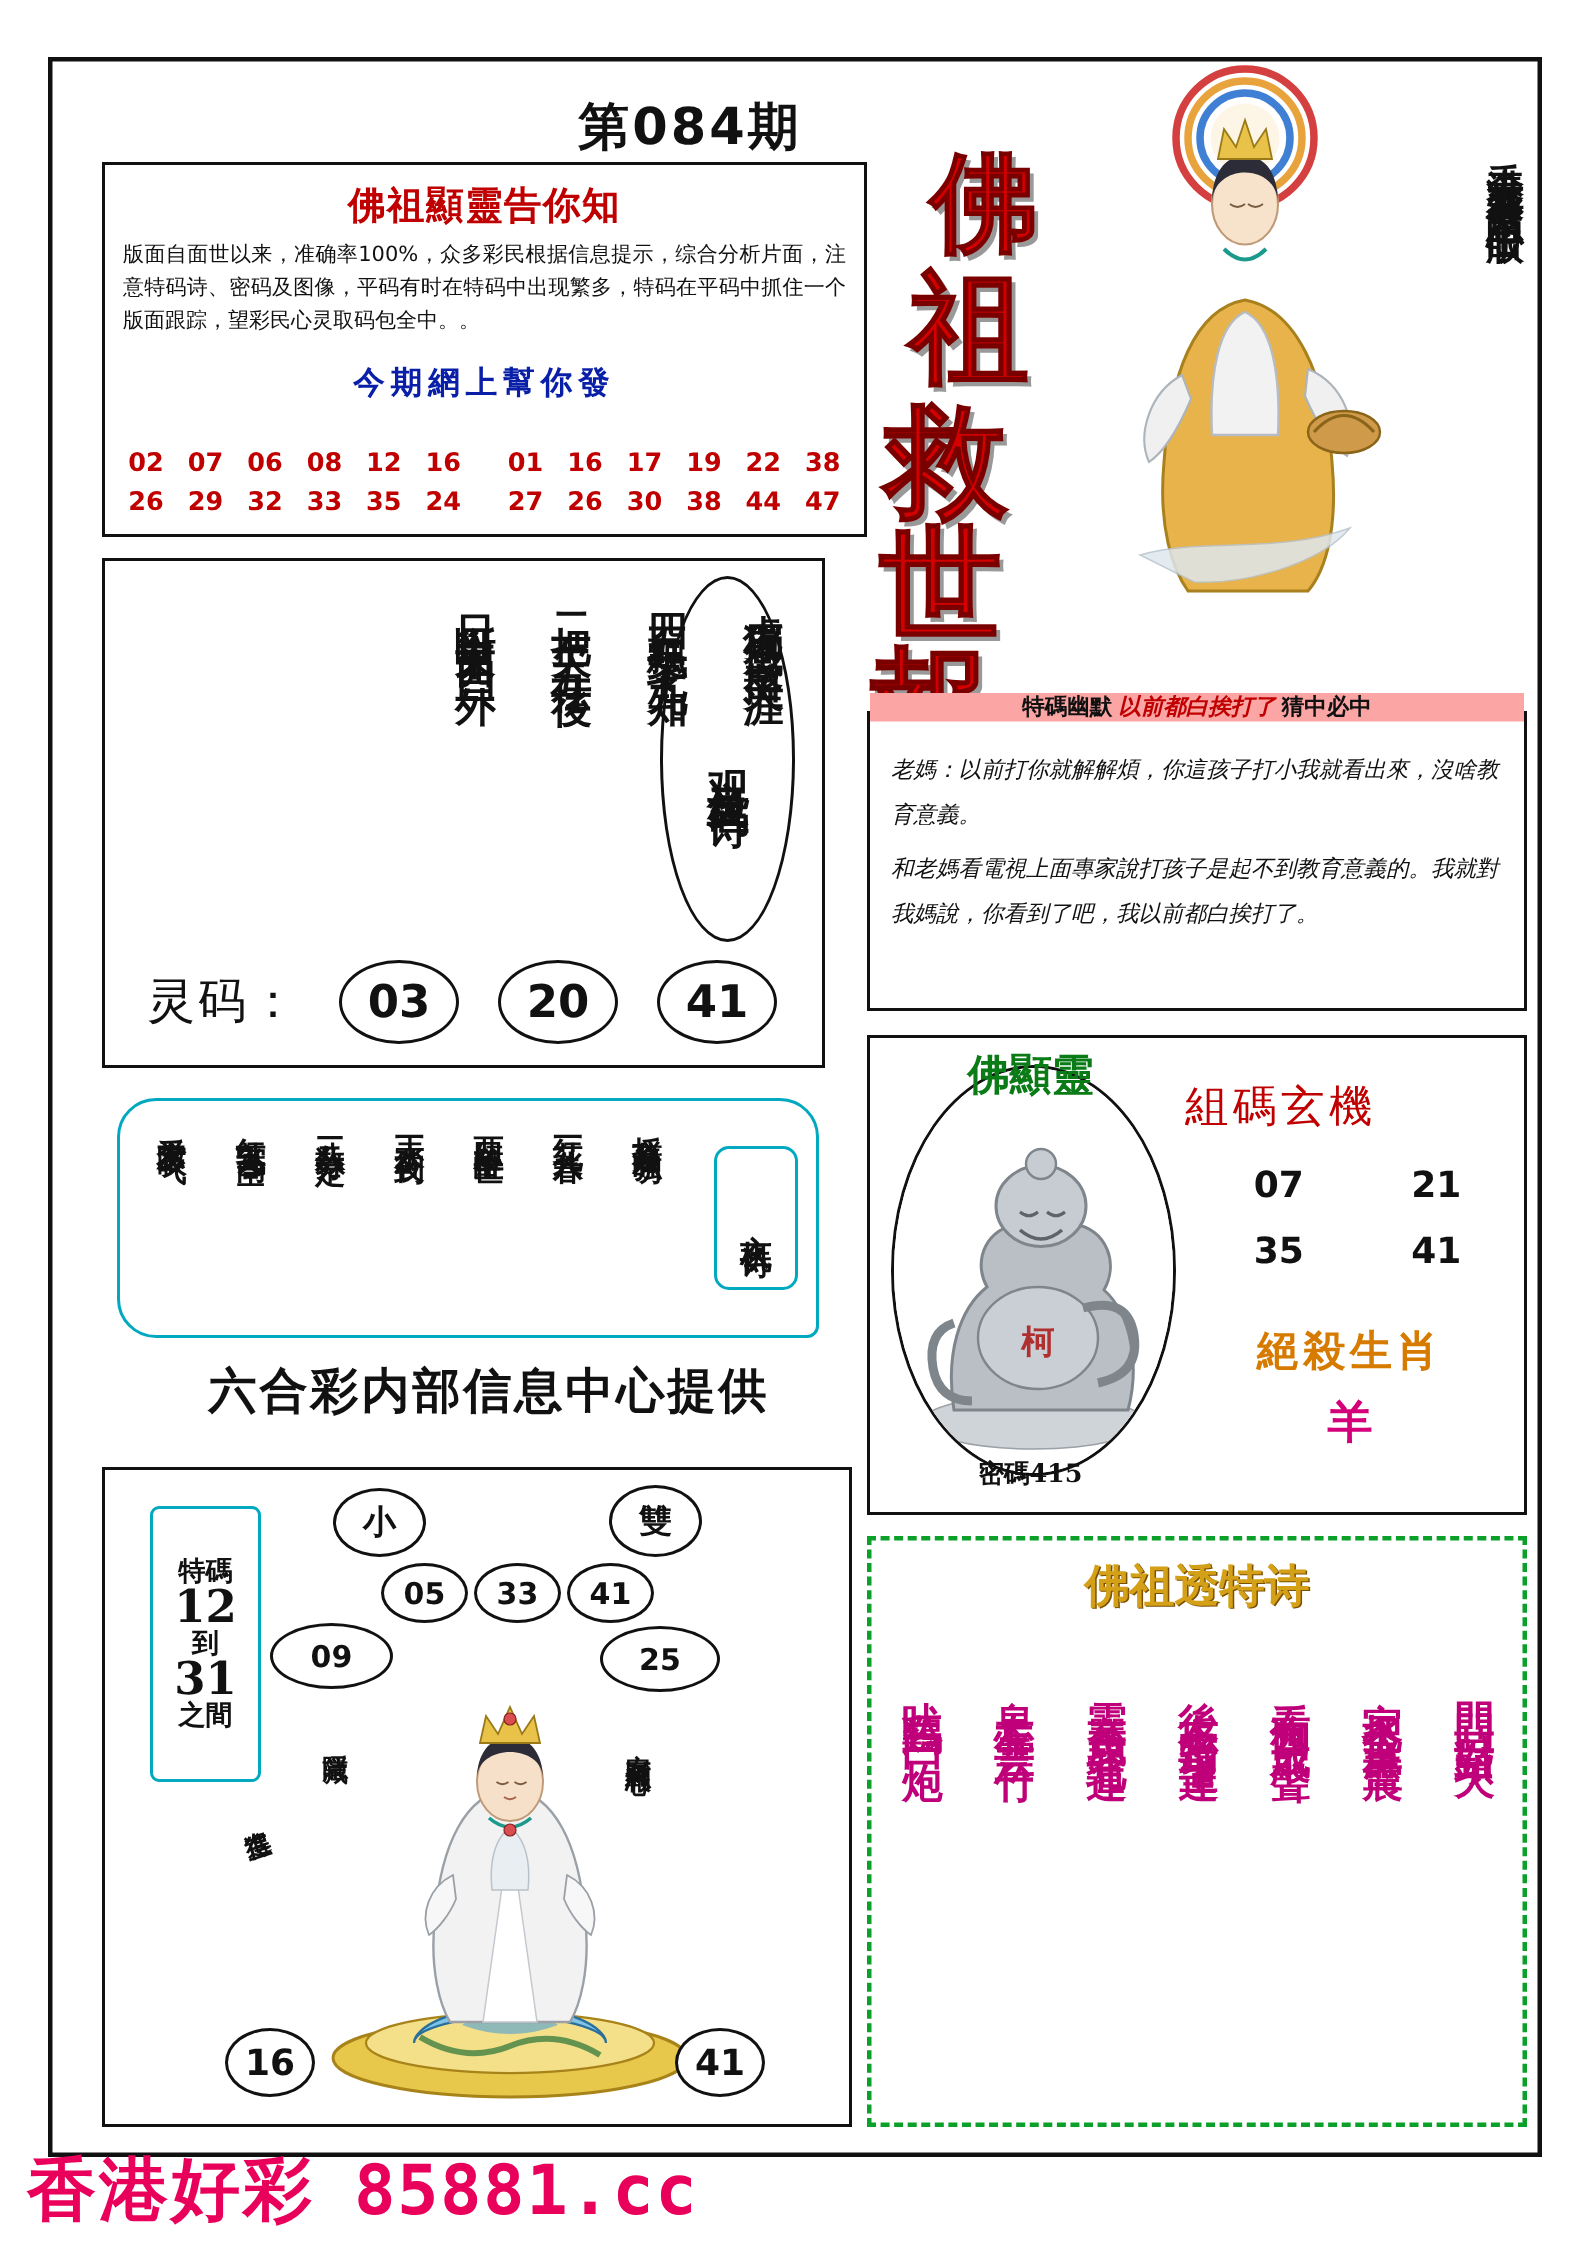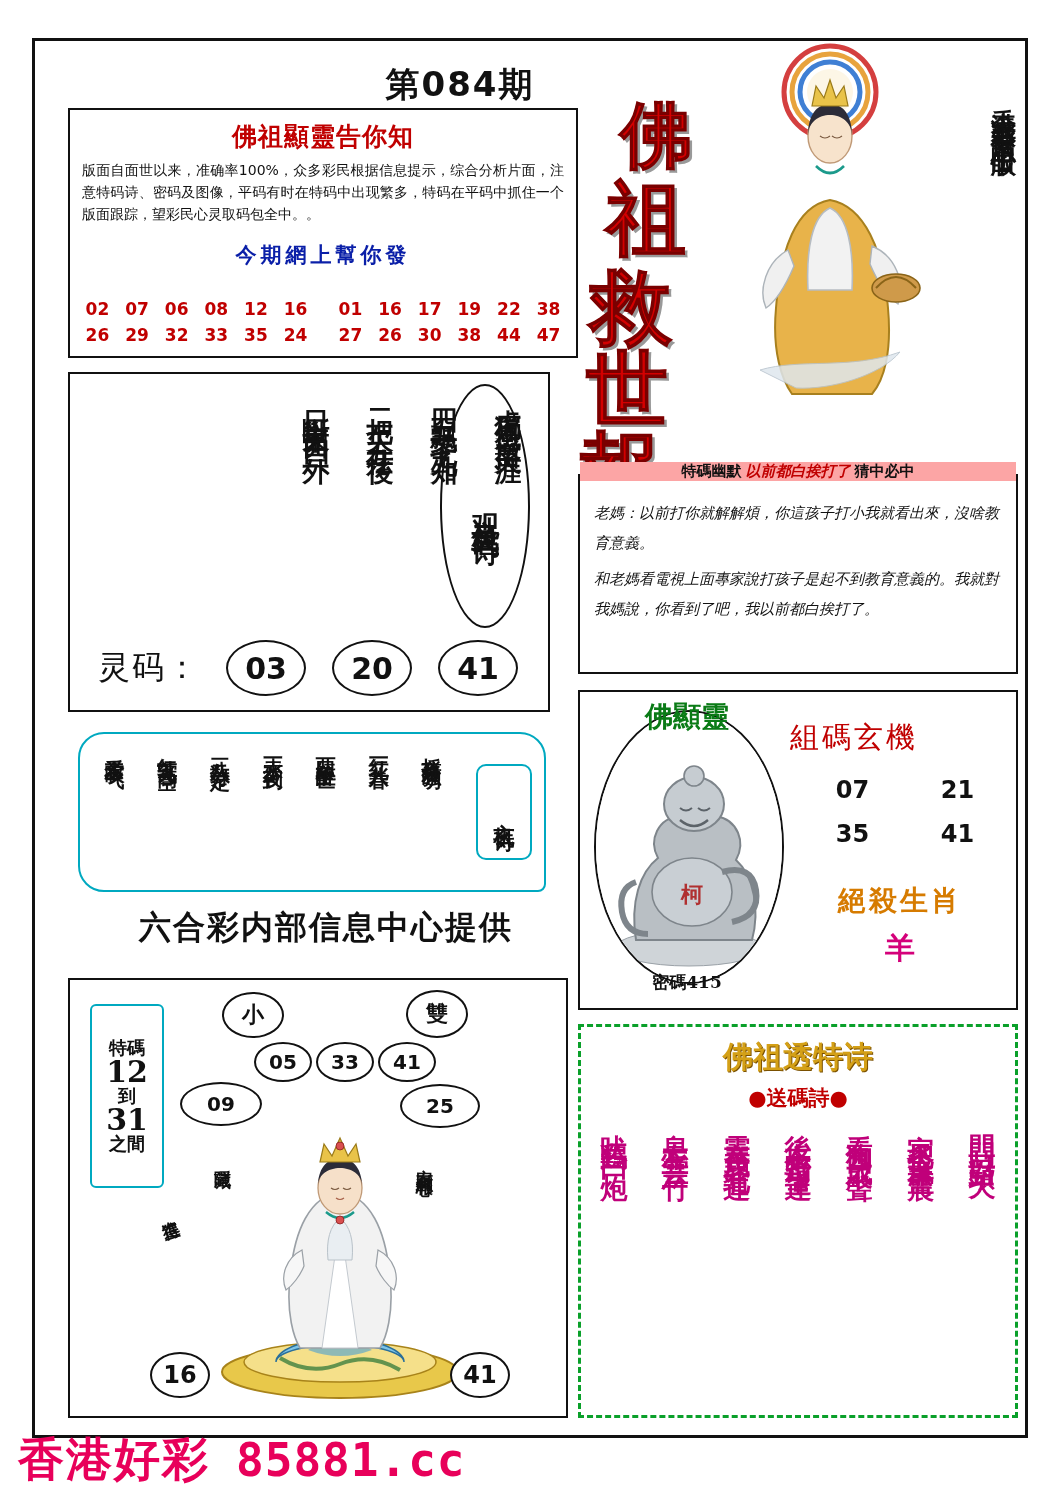--- a/index.html
+++ b/index.html
@@ -109,21 +109,21 @@
     position:absolute;left:96px;top:906px;width:460px;text-align:center;
     font-size:32px;font-weight:bold;color:#111;letter-spacing:2px;
     font-family:"DejaVu Sans","Liberation Sans",sans-serif;
   }
   
   .gy-panel{
     position:absolute;left:68px;top:978px;width:500px;height:440px;
     border:2px solid #111;box-sizing:border-box;background:#fff;overflow:hidden;
   }
   .tema-box{
-    position:absolute;left:20px;top:24px;width:70px;height:180px;
+    position:absolute;left:30px;top:24px;width:70px;height:180px;
     border:2px solid #00a9c0;border-radius:6px;text-align:center;
     display:flex;flex-direction:column;justify-content:center;line-height:24px;
     color:#111;font-weight:bold;font-family:"DejaVu Serif","Liberation Serif",serif;
   }
   .tema-box .s{font-size:18px;}
   .tema-box .b{font-size:30px;color:#111;}
   .ball-o{
     position:absolute;border:2px solid #111;border-radius:50%;
     display:flex;align-items:center;justify-content:center;background:#fff;
     font-weight:bold;color:#111;font-family:"DejaVu Sans","Liberation Sans",sans-serif;
@@ -467,21 +467,20 @@
         <span>35</span>
         <span>41</span>
       </div>
     </div>
     <div class="jue-title">絕殺生肖</div>
     <div class="jue-val">羊</div>
   </div>
 
   <div class="tezi">
     <h3>佛祖透特诗</h3>
-    <div class="sub">●送碼詩●</div>
     <div class="tezi-cols">
       <div class="tezi-col">門門芭對頭天</div>
       <div class="tezi-col">家把含群盡震</div>
       <div class="tezi-col">看狗四成不聲</div>
       <div class="tezi-col">後右密野望連</div>
       <div class="tezi-col">靈吝茂碧北連</div>
       <div class="tezi-col">息左五雲三竹</div>
       <div class="tezi-col">吠鷄二曰一炮</div>
     </div>
   </div>

